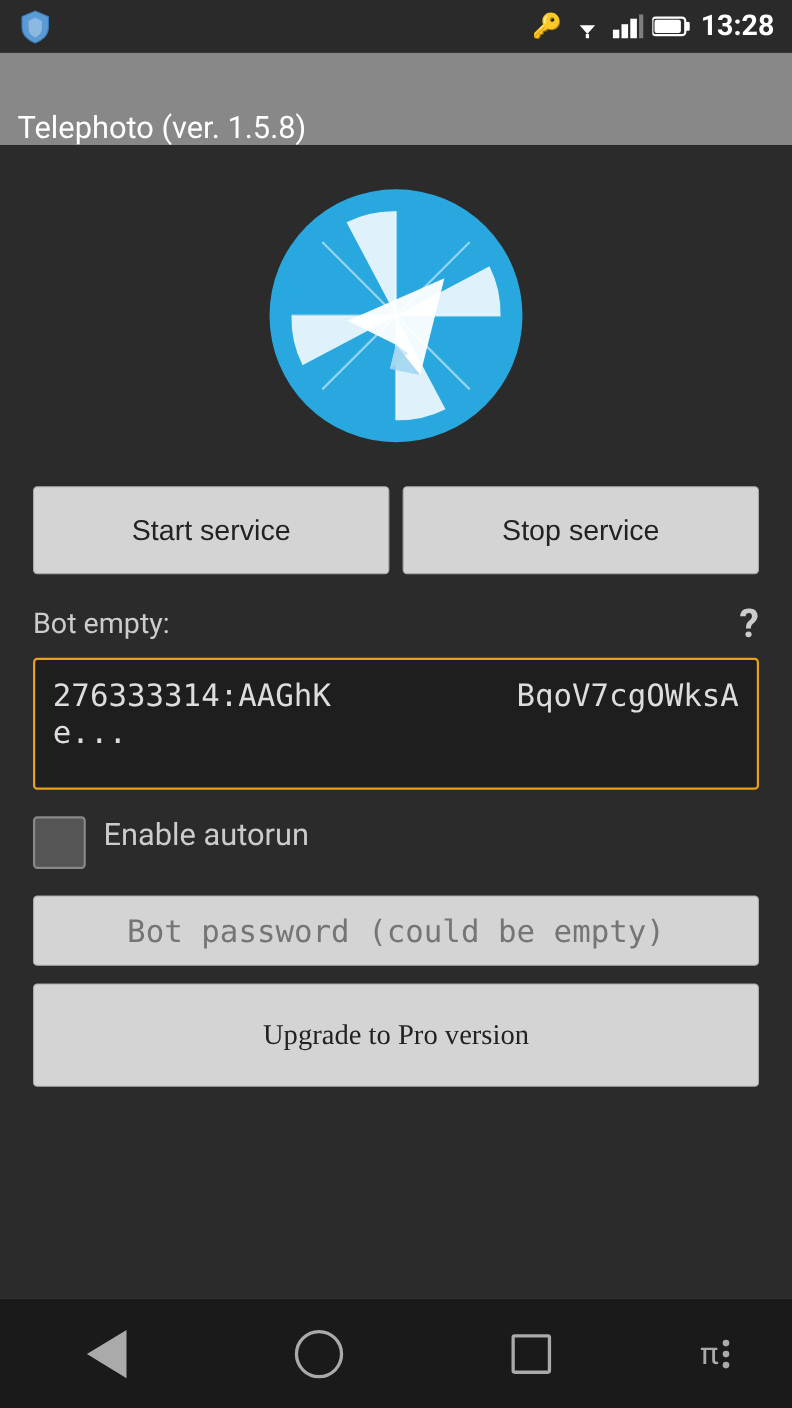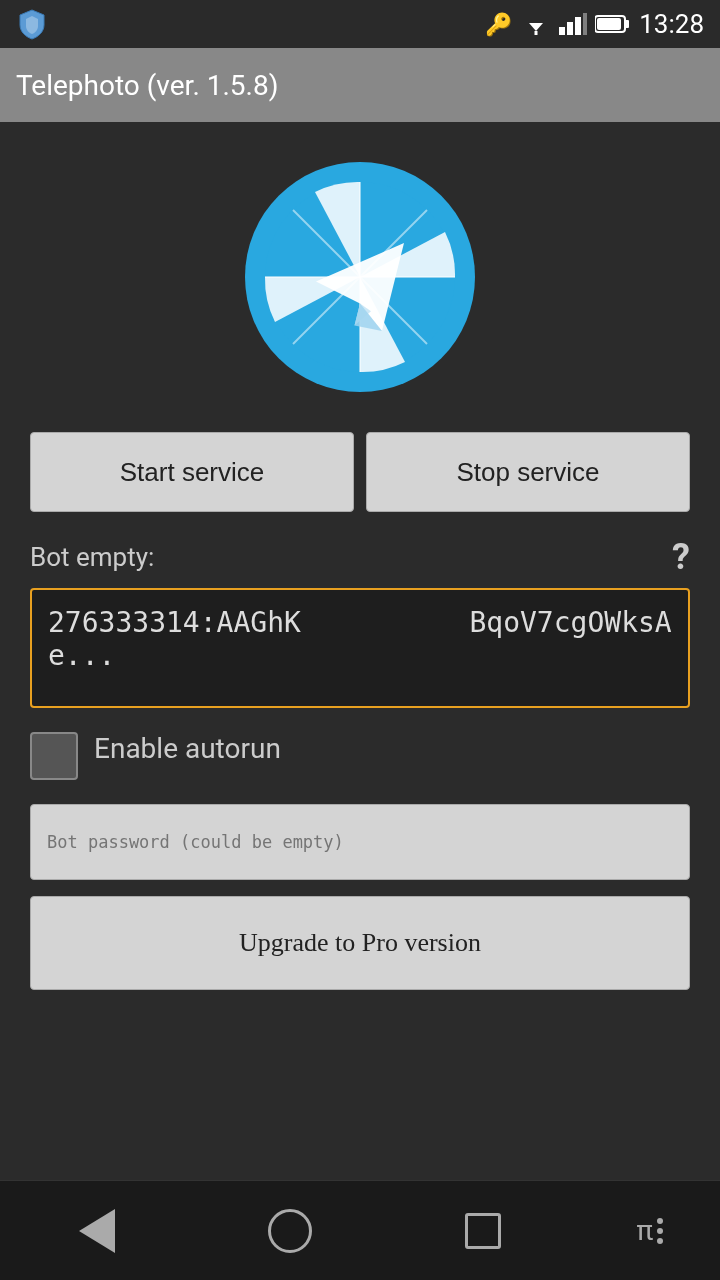--- a/index.html
+++ b/index.html
@@ -35,30 +35,30 @@
       display: flex;
       align-items: center;
       gap: 8px;
       font-size: 24px;
       color: #fff;
     }
 
     .status-time {
       font-size: 26px;
       color: #fff;
-      font-weight: 400;
+      font-weight: 700;
     }
 
     
     .title-bar {
       width: 100%;
-      height: 74px;
+      height: 84px;
       background: #888888;
       display: flex;
-      align-items: center;
+      align-items: flex-end;
       padding: 0 16px;
     }
 
     .title-bar-text {
       font-size: 28px;
       color: #fff;
       font-weight: 400;
     }
 
     
@@ -166,30 +166,31 @@
     }
 
     .checkbox-label {
       font-size: 28px;
       color: #ccc;
     }
 
     
     .password-input {
       width: 100%;
-      height: 76px;
+      height: 64px;
       background: #d4d4d4;
       border: 1px solid #aaa;
       border-radius: 4px;
       padding: 0 16px;
-      font-size: 17px;
+      font-size: 28px;
       color: #888;
       font-family: monospace;
       margin-bottom: 16px;
       outline: none;
+      text-align: center;
     }
 
     
     .upgrade-button {
       width: 100%;
       height: 94px;
       background: #d4d4d4;
       border: 1px solid #aaa;
       border-radius: 4px;
       font-size: 26px;

